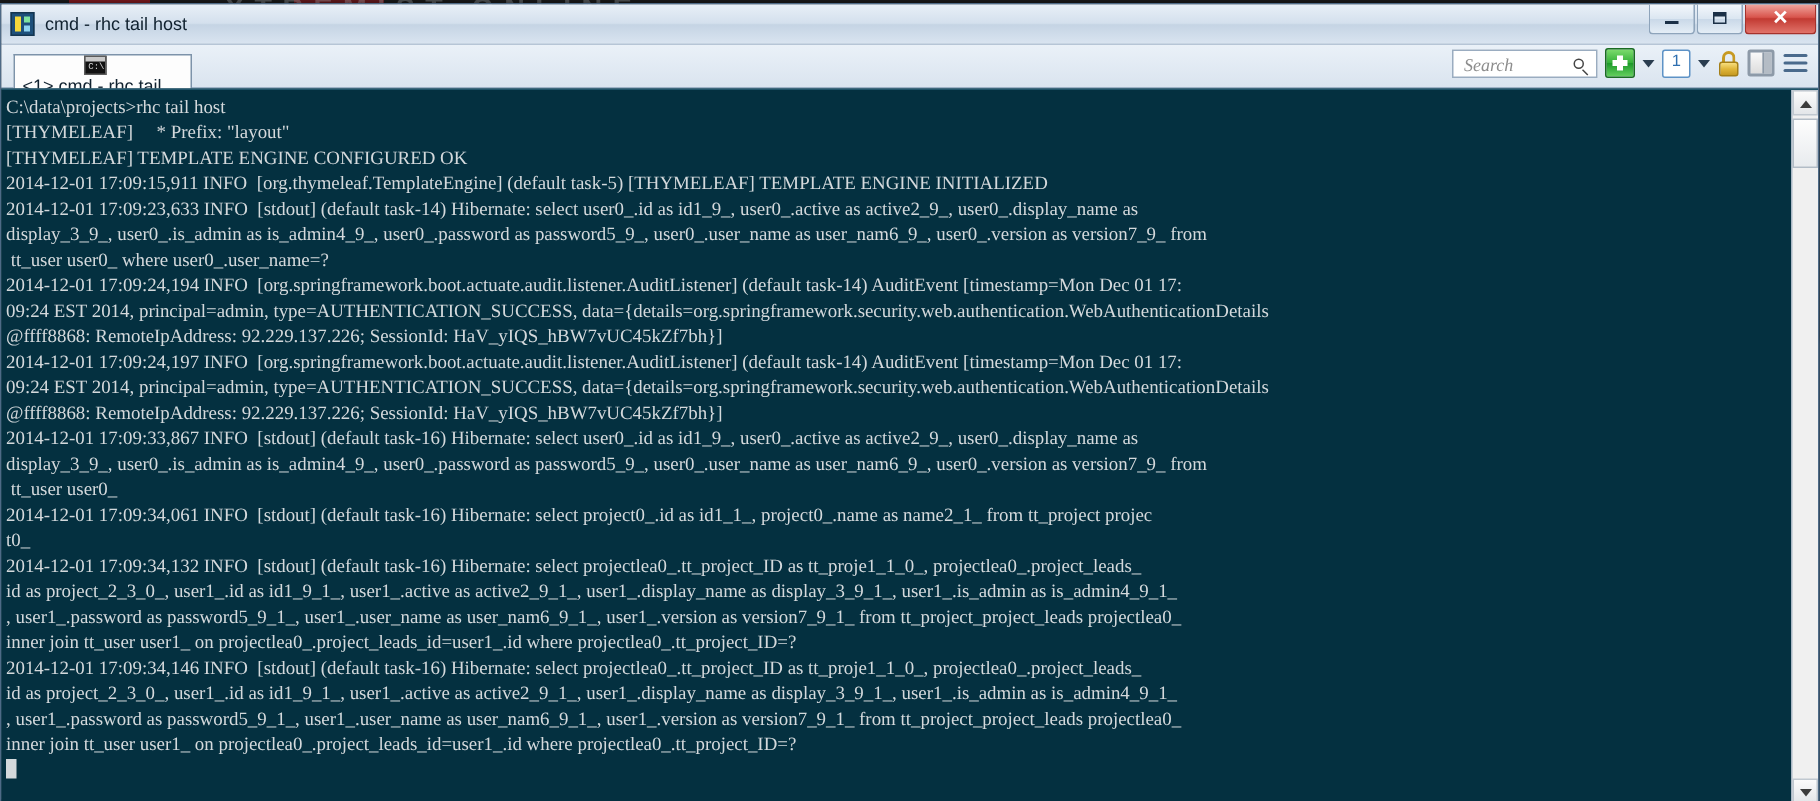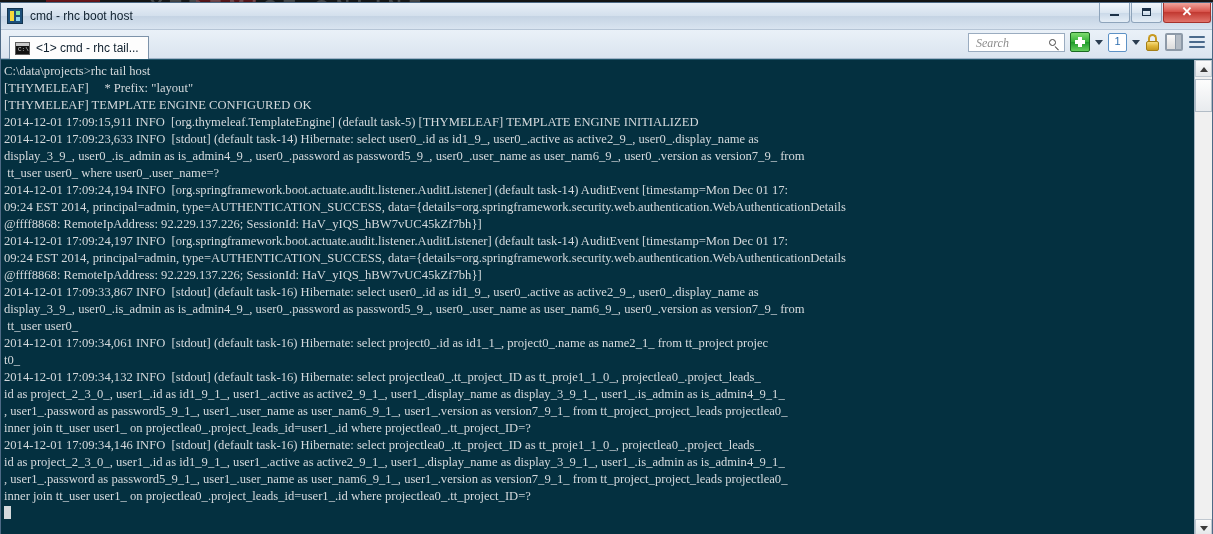--- a/index.html
+++ b/index.html
@@ -152,20 +152,21 @@
     padding: 0 9px 0 5px;
     background: #fdfdfd;
     border: 1px solid #7d93aa;
     border-bottom: none;
     margin-bottom: -1px;
     font-size: 12px;
     color: #10212f;
     white-space: nowrap;
     max-width: 170px;
     overflow: hidden;
+    flex-direction: column;
   }
   .tab-icon {
     width: 15px; height: 13px;
     margin-right: 6px;
     flex: none;
     background: #121212;
     border: 1px solid #5b5b5b;
     box-sizing: border-box;
     position: relative;
   }
@@ -399,21 +400,21 @@
 </div>
 
 <div id="window">
 
   <div id="titlebar">
     <div id="app-icon">
       <i class="a"></i>
         <i class="b"></i>
         <i class="c"></i>
     </div>
-    <div id="title-text">cmd - rhc  boot host</div>
+    <div id="title-text">cmd - rhc  tail host</div>
 
     <div id="window-buttons">
       <div class="winbtn minimize">
         <div class="minline"></div>
       </div>
       <div class="winbtn maximize">
         <div class="maxbox"></div>
       </div>
       <div class="winbtn close">
         <div class="glyph">✕</div>

